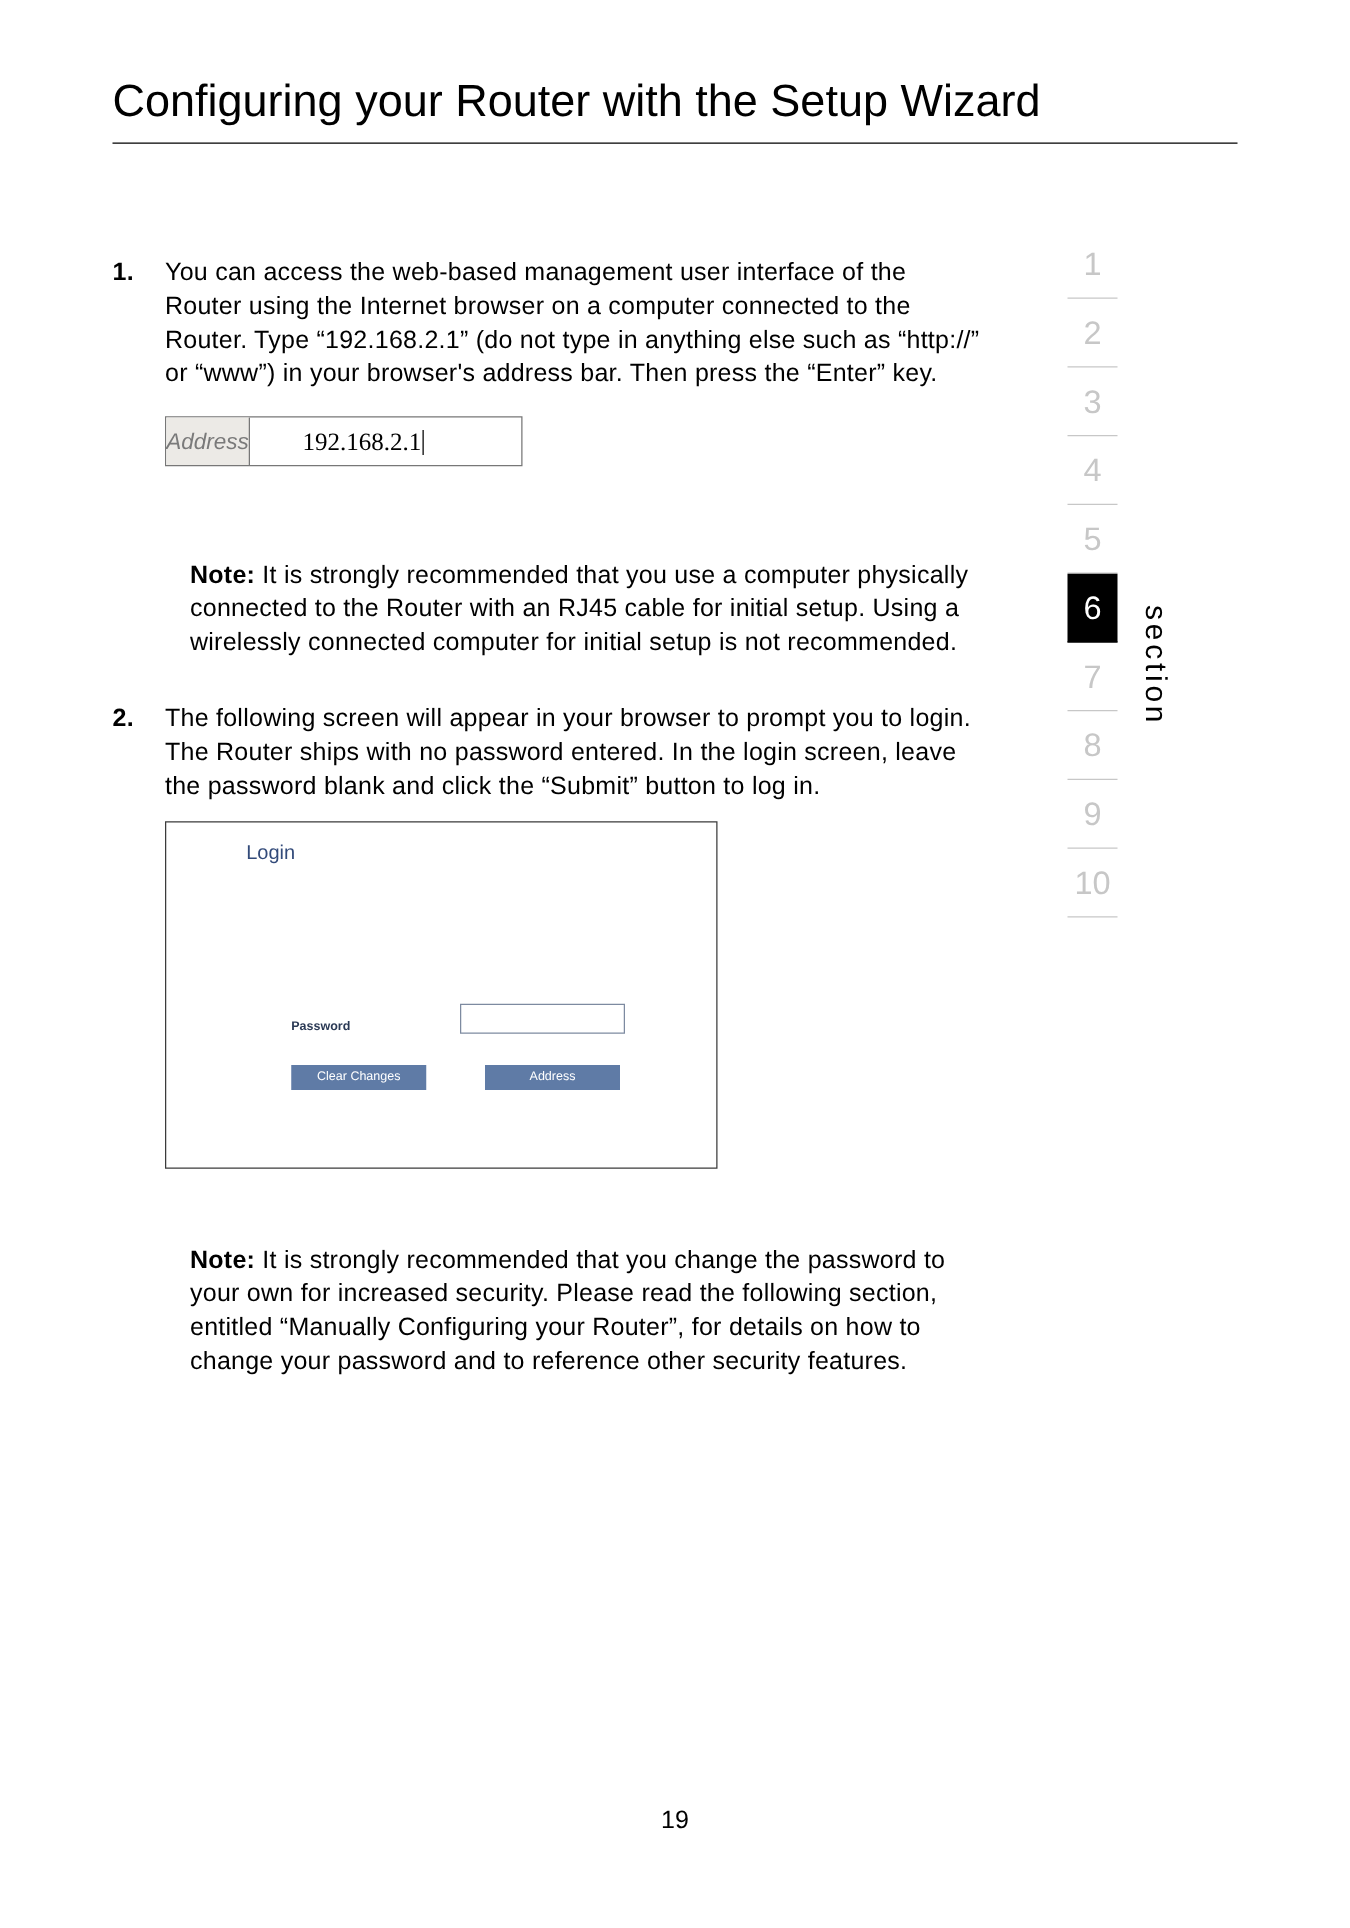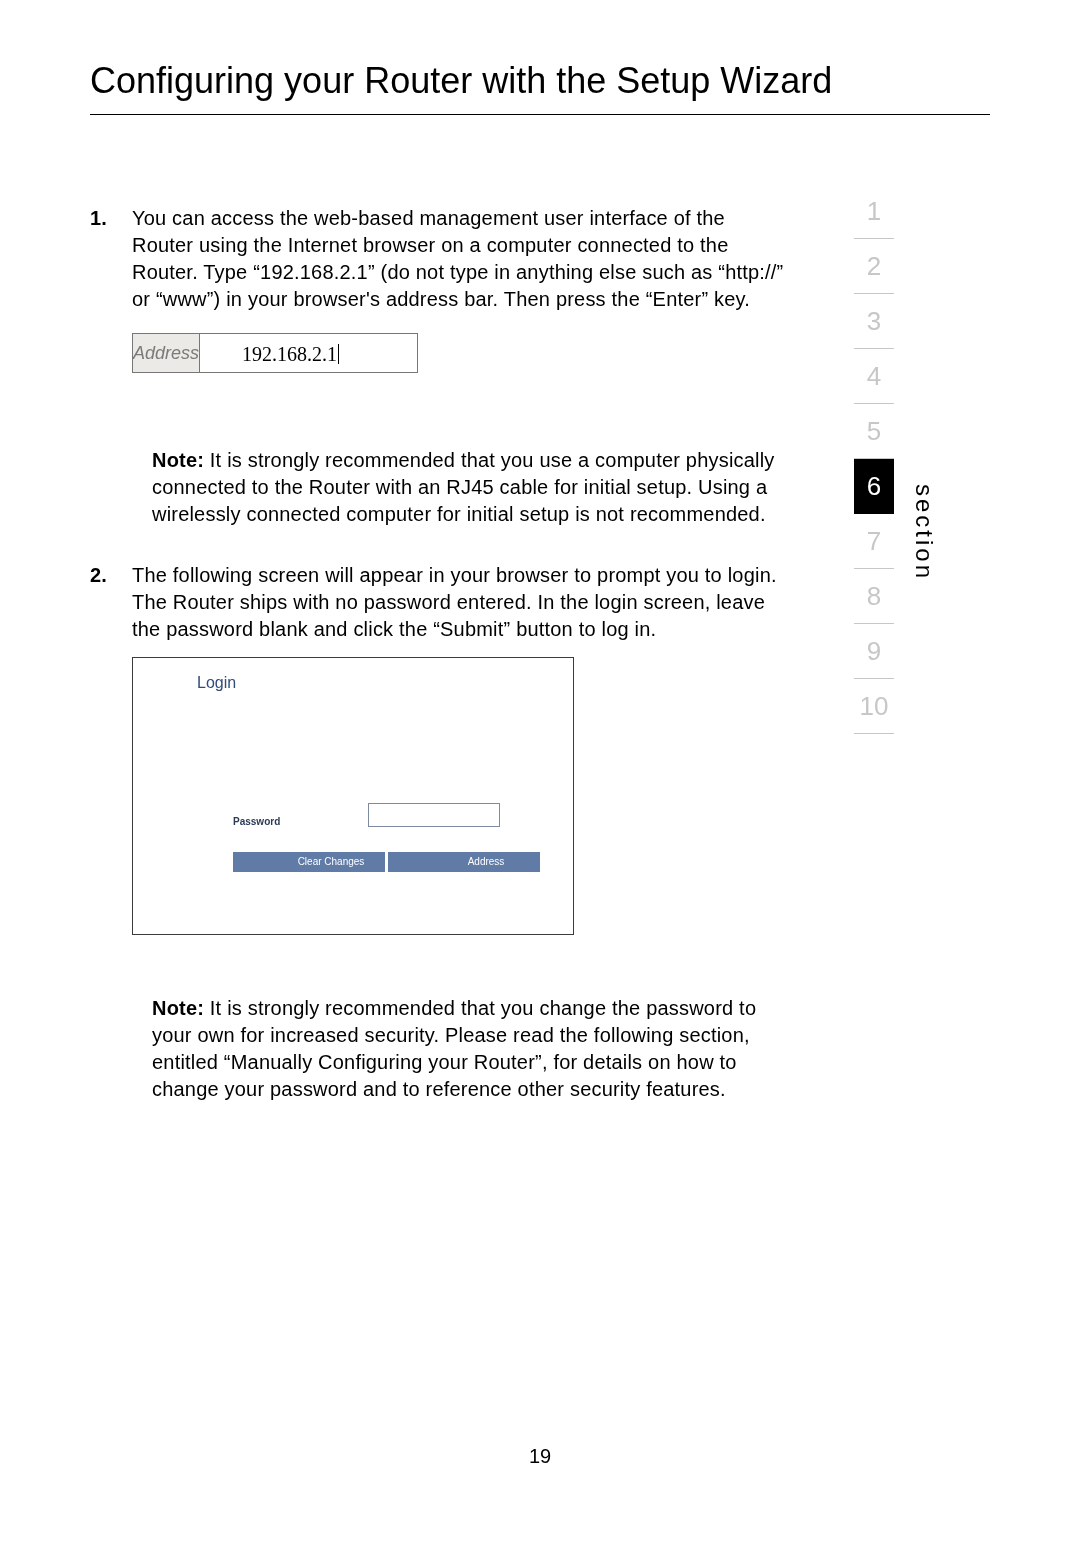--- a/index.html
+++ b/index.html
@@ -143,21 +143,20 @@
     background: #fff;
   }
   .login-btn {
     position: absolute;
     height: 20px;
     font-size: 10px;
     color: #fff;
     background: #5f7ba6;
     text-align: center;
     line-height: 20px;
-    padding-left: 44px;
   }
   .login-btn.clear { left: 100px; top: 194px; width: 108px; }
   .login-btn.submit { left: 255px; top: 194px; width: 108px; }
 
   
   .section-nav {
     position: absolute;
     right: 186px;
     top: 184px;
     width: 40px;

